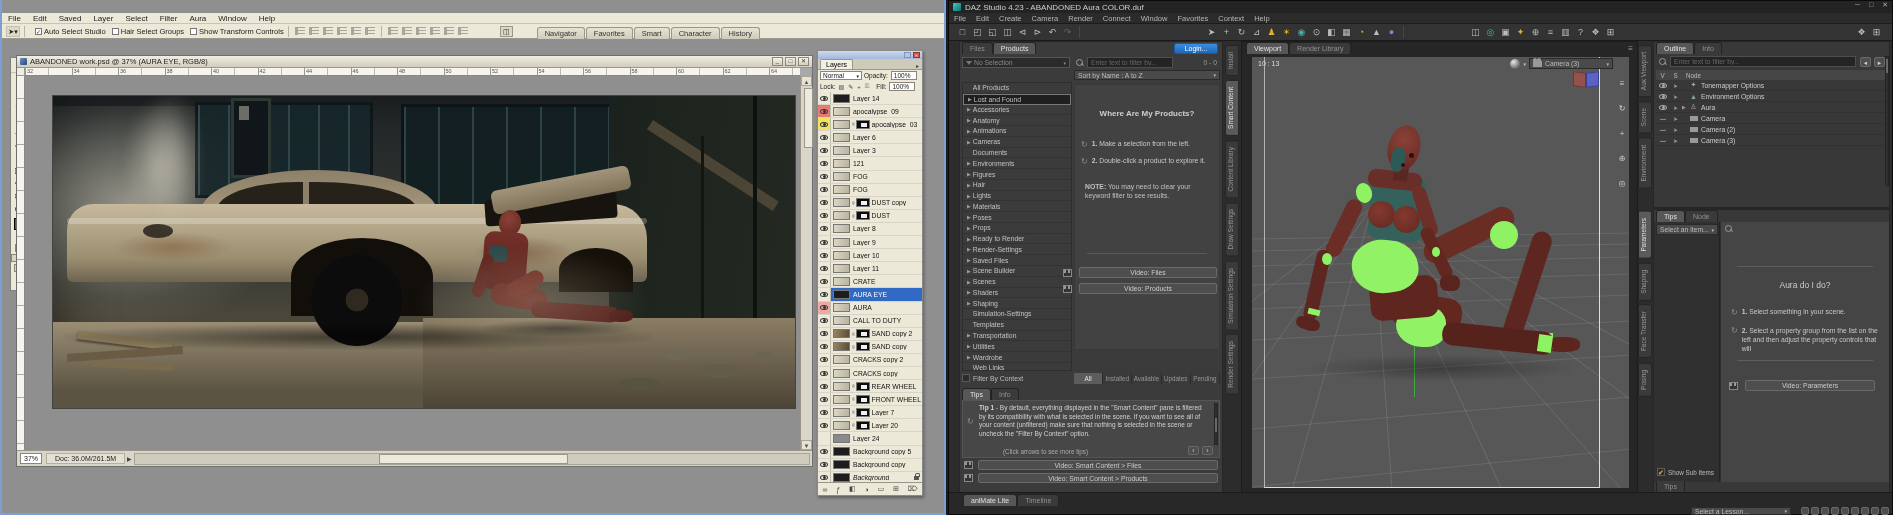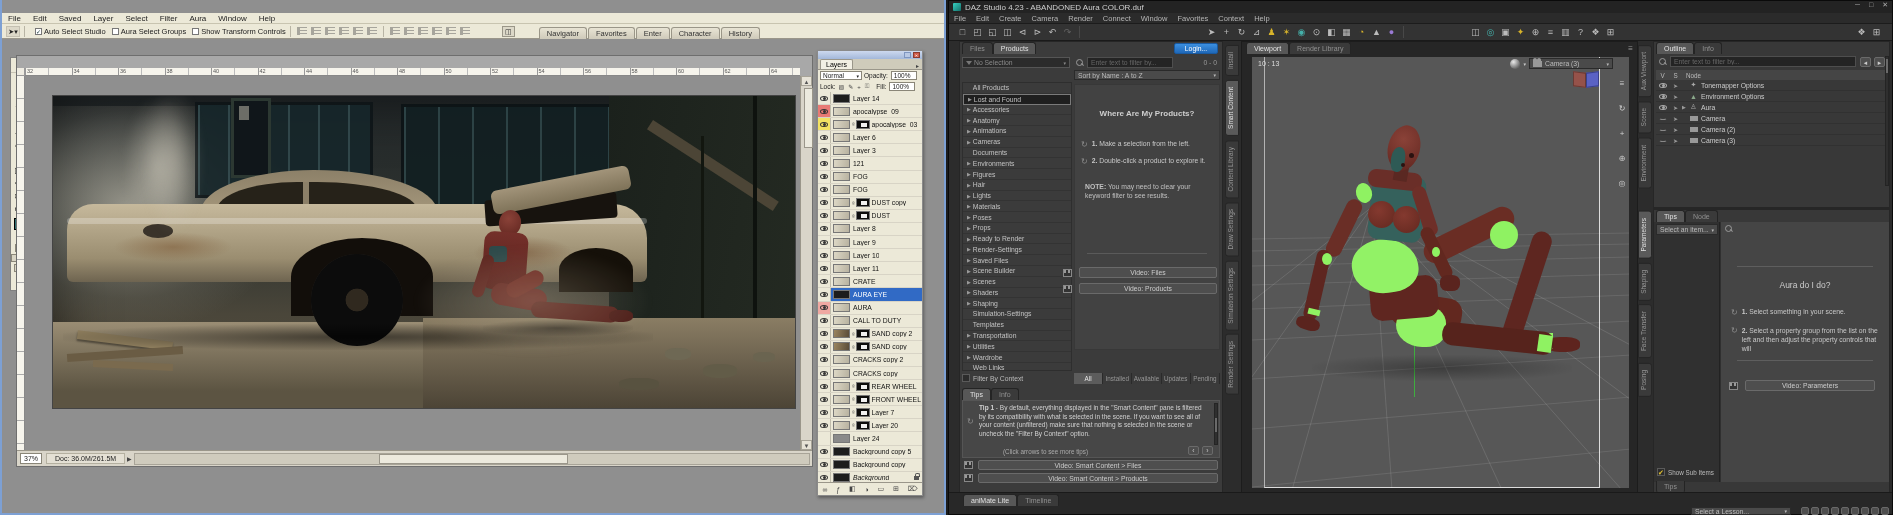--- a/index.html
+++ b/index.html
@@ -182,21 +182,21 @@
         <span>Aura</span>
         <span>Window</span>
         <span>Help</span>
       </div>
     <div id="ps-options">
       <span id="toolsel">➤▾</span>
       <span class="opt-sep"></span>
       <span class="cb">✓</span>
       <span>Auto Select Studio</span>
       <span class="cb"></span>
-      <span>Aura Select Groups</span>
+      <span>Hair Select Groups</span>
       <span class="cb"></span>
       <span>Show Transform Controls</span>
       <span class="opt-sep"></span>
       <span class="align-ico"></span>
       <span class="align-ico"></span>
       <span class="align-ico"></span>
       <span class="align-ico"></span>
       <span class="align-ico"></span>
       <span class="align-ico"></span>
       <span class="opt-sep"></span>
@@ -204,21 +204,21 @@
       <span class="align-ico"></span>
       <span class="align-ico"></span>
       <span class="align-ico"></span>
       <span class="align-ico"></span>
       <span class="align-ico"></span>
       <span style="margin-left:30px;width:13px;height:11px;background:#dcd8c8;border:1px solid #9a9688;font-size:7px;text-align:center;line-height:10px">◫</span>
       <span class="well">
 
       <span class="well-tab">Navigator</span>
           <span class="well-tab">Favorites</span>
-          <span class="well-tab">Enter</span>
+          <span class="well-tab">Smart</span>
           <span class="well-tab">Character</span>
           <span class="well-tab">History</span>
         </span>
     </div>
 
     <div id="tbox">
       <div class="feather">❦</div>
       <div id="tools">
 
       <span class="tool">▫</span>
@@ -256,20 +256,29 @@
         <span class="tb-sq"></span>
         <span class="tb-sq"></span>
         <span class="tb-sq"></span>
       </div>
       <div class="tb-row">
         <span class="tb-sq" style="width:22px"></span>
       </div>
     </div>
 
     <div id="doc">
+      <div id="doc-titlebar">
+        <span class="dicon"></span>
+        <span>ABANDONED work.psd @ 37% (AURA EYE, RGB/8)</span>
+        <span class="docbtns">
+          <span class="dbtn">_</span>
+          <span class="dbtn">□</span>
+          <span class="dbtn">✕</span>
+        </span>
+      </div>
       <div id="rcorner"></div>
       <div id="hruler">
 
       <span class="rnum">32</span>
           <span class="rnum">34</span>
           <span class="rnum">36</span>
           <span class="rnum">38</span>
           <span class="rnum">40</span>
           <span class="rnum">42</span>
           <span class="rnum">44</span>

